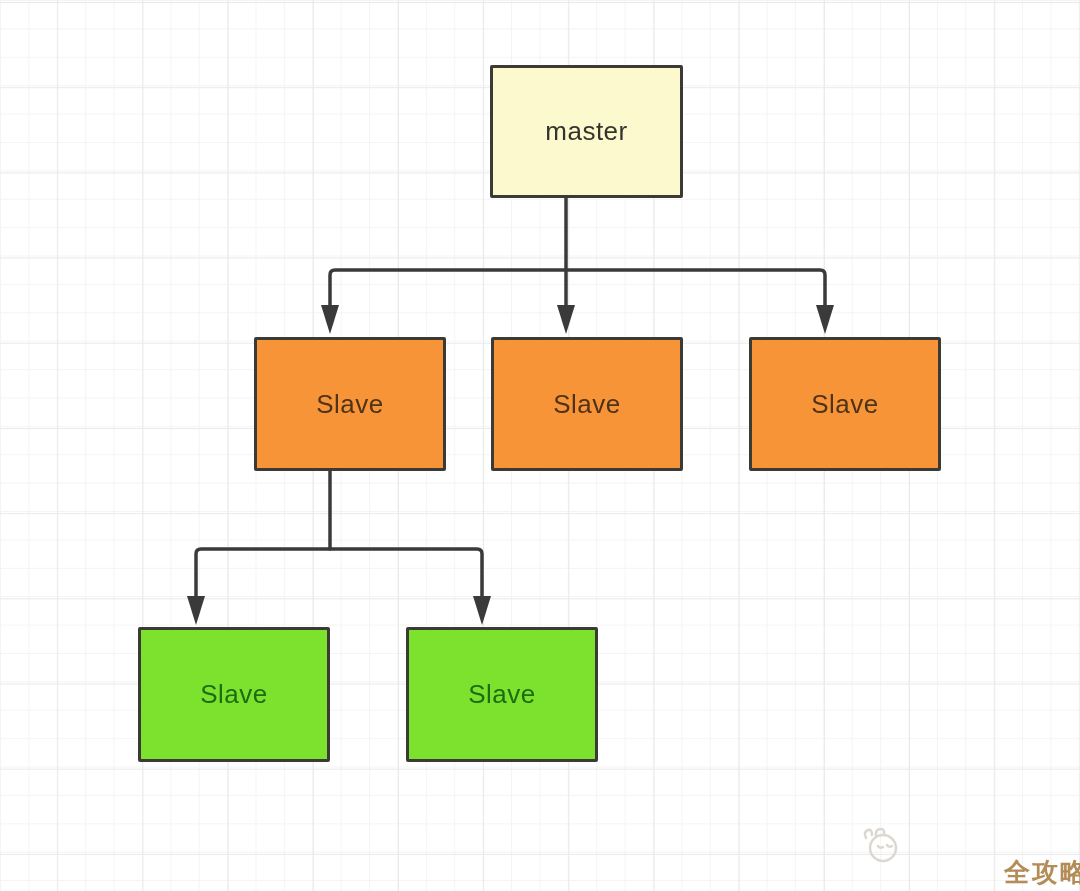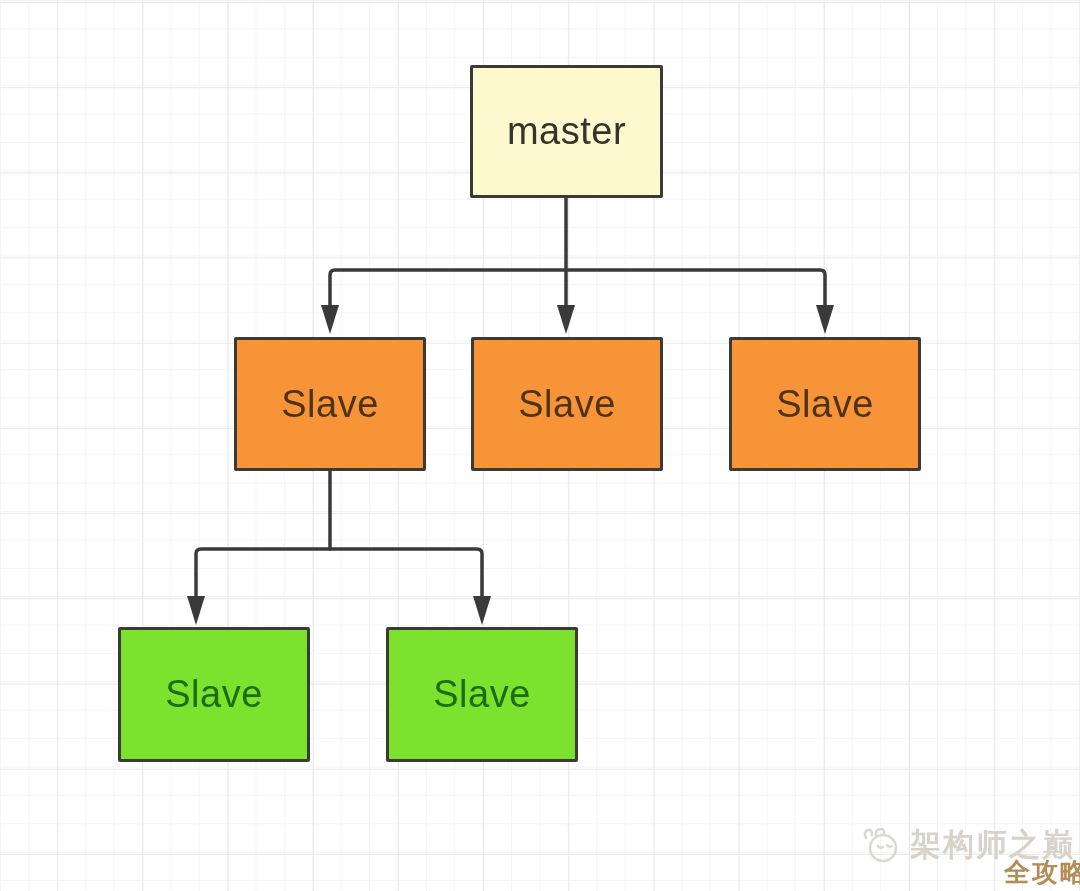--- a/index.html
+++ b/index.html
@@ -12,21 +12,21 @@
       linear-gradient(to right,#f4f4f4 1px,transparent 1px),
       linear-gradient(to bottom,#f4f4f4 1px,transparent 1px);
     background-size:85.2px 85.2px,85.2px 85.2px,28.4px 28.4px,28.4px 28.4px;
     background-position:-28px 2px,-28px 2px,0 0,0 0;
     font-family:"Liberation Sans","DejaVu Sans",sans-serif;
   }
   .node{
     position:absolute;box-sizing:border-box;
     display:flex;align-items:center;justify-content:center;
     border:3px solid #3b3a34;border-radius:2px;
-    font-size:38px;letter-spacing:0.5px;
+    font-size:26px;letter-spacing:0.5px;margin-left:20px;
   }
   .node-master{left:470px;top:65px;width:193px;height:133px;background:#fbf9cd;color:#35332e;}
   .node-orange{top:337px;width:192px;height:134px;background:#f79438;color:#4e3318;}
   .node-orange.pos-1{left:234px;}
   .node-orange.pos-2{left:471px;}
   .node-orange.pos-3{left:729px;}
   .node-green{top:627px;width:192px;height:135px;background:#7ce22d;color:#1d6c12;}
   .node-green.pos-1{left:118px;}
   .node-green.pos-2{left:386px;}
   .edges{position:absolute;left:0;top:0;width:1080px;height:891px;pointer-events:none;}
@@ -87,17 +87,16 @@
   <div class="watermark">
     <svg width="46" height="42" viewBox="0 0 46 42">
       <g fill="none" stroke="#ddd7d1" stroke-width="2.5" stroke-linecap="round">
         <circle cx="25" cy="24" r="13"></circle>
         <path d="M8,14 Q5,8 10,6 Q14,5 14,11"></path>
         <path d="M18,12 Q17,5 23,5 Q27,5 26,11"></path>
         <path d="M20,22 q2,3 5,1"></path>
         <path d="M29,21 q2,3 5,1"></path>
       </g>
     </svg>
-    <span class="wm-brand">架构师之巅</span>
   </div>
   <div class="wm-badge">全攻略</div>
 
 </div>
 
 </body></html>

